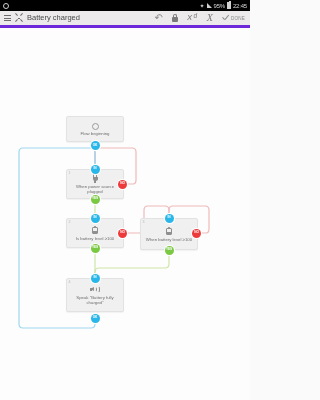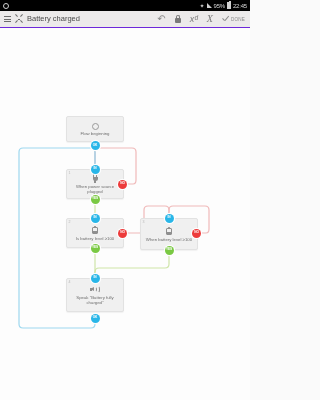--- a/index.html
+++ b/index.html
@@ -40,21 +40,21 @@
     position:relative;background:linear-gradient(to top,#d0d0d0 92%,transparent 92%);
   }
   .bat-ico::before{
     content:"";position:absolute;left:1px;top:-2px;width:2px;height:1px;background:#d0d0d0;
   }
 
   
   .toolbar{
     position:absolute;left:0;top:11px;width:250px;height:17px;
     background:#eceaea;
-    border-bottom:1px solid #6d28d9;
+    border-bottom:3px solid #6d28d9;
     display:flex;align-items:center;box-sizing:border-box;
     padding:0 4px;
   }
   .tb-left{display:flex;align-items:center;gap:4px;flex:0 0 auto;}
   .tb-spacer{flex:1 1 auto;}
   .tb-right{display:flex;align-items:center;gap:9px;flex:0 0 auto;padding-right:1px;}
 
   .hamburger{width:7px;height:6px;display:flex;flex-direction:column;justify-content:space-between;}
   .hamburger i{display:block;height:1px;background:#6b6b6b;width:100%;}
 
@@ -72,21 +72,21 @@
   .undo-ico{font-size:10px;line-height:10px;color:#8a8a8a;}
   .lock-ico{width:6px;height:8px;position:relative;}
   .lock-ico::before{
     content:"";position:absolute;left:1px;top:0;width:4px;height:3.5px;
     border:1px solid #7a7a7a;border-bottom:none;border-radius:2px 2px 0 0;box-sizing:border-box;
   }
   .lock-ico::after{
     content:"";position:absolute;left:0;top:3px;width:6px;height:5px;
     background:#7a7a7a;border-radius:1px;
   }
-  .var-ico{font-size:9px;line-height:9px;font-style:italic;color:#7a7a7a;font-family:Liberation Sans, sans-serif;}
+  .var-ico{font-size:9px;line-height:9px;font-style:italic;color:#7a7a7a;font-family:Liberation Mono, monospace;}
   .x-ico{font-size:10px;line-height:10px;font-style:italic;color:#7a7a7a;font-family:"Liberation Serif",serif;}
   .done-wrap{display:flex;align-items:center;gap:2px;}
   .check-ico{
     width:7px;height:7px;position:relative;
   }
   .check-ico::before{
     content:"";position:absolute;left:0px;top:3px;width:3px;height:1.2px;
     background:#8a8a8a;transform:rotate(45deg);
   }
   .check-ico::after{

